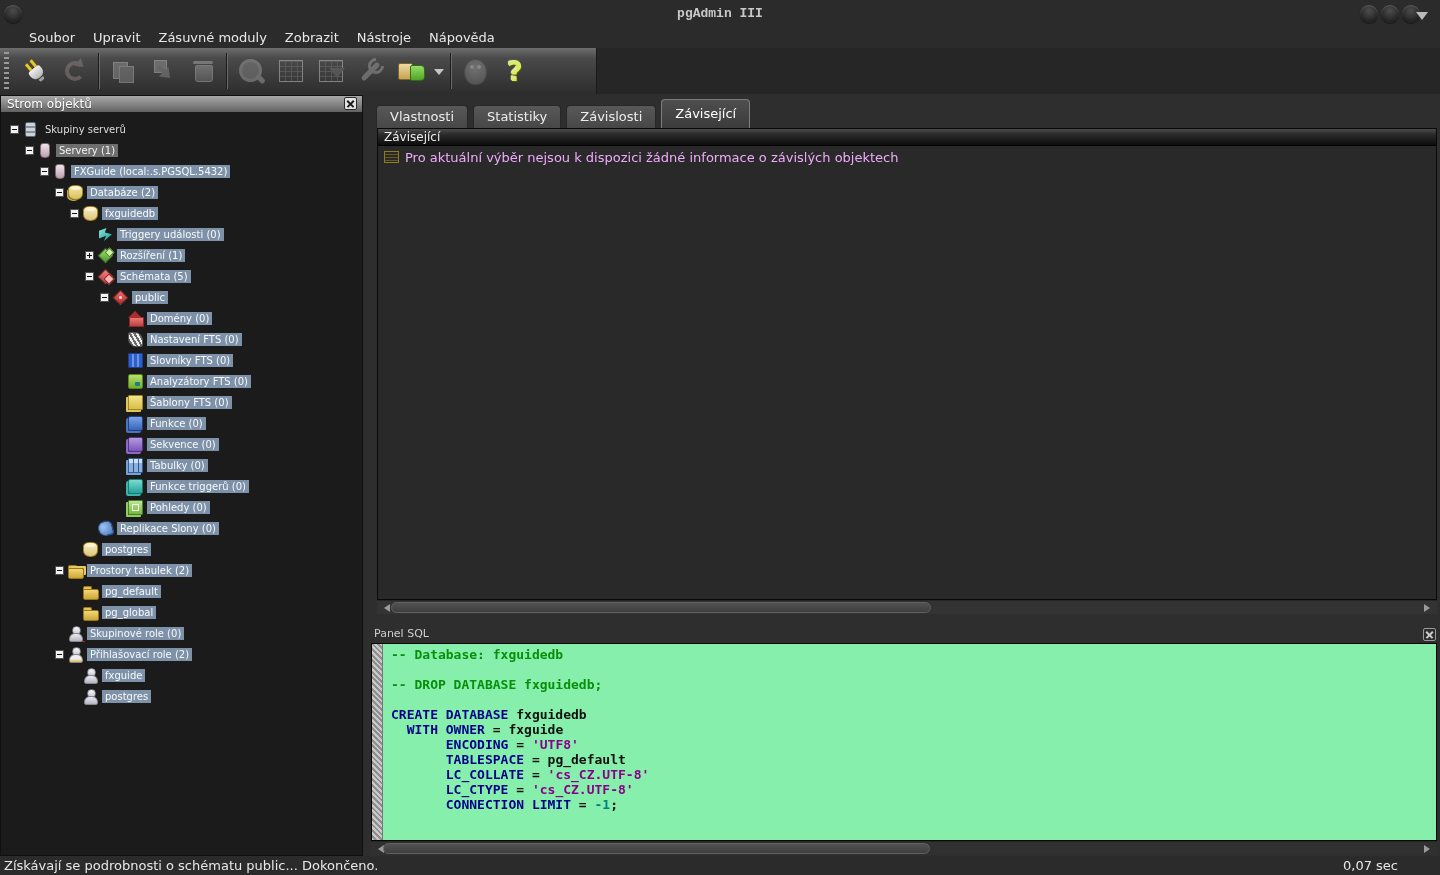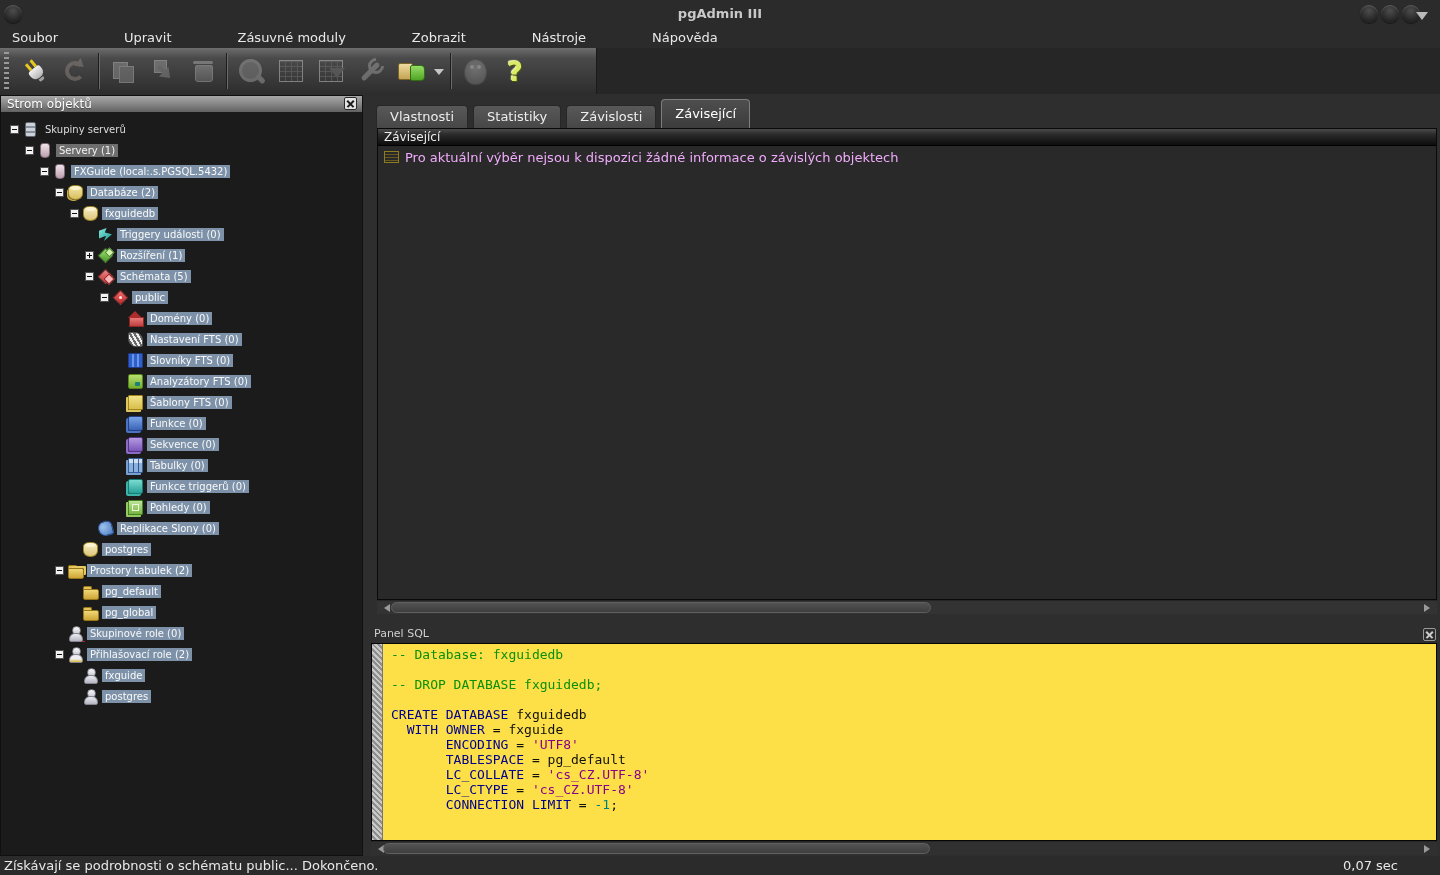--- a/index.html
+++ b/index.html
@@ -4,32 +4,32 @@
 <style>
   * { box-sizing: border-box; }
   html,body { margin:0; padding:0; }
   body {
     width:1440px; height:875px; position:relative; overflow:hidden;
     background:#2e2e2e; font-family:"DejaVu Sans", sans-serif;
     -webkit-font-smoothing:antialiased;
   }
 
   
-  .titlebar { position:absolute; top:0; left:0; right:0; height:27px; background:#2b2b2b; }
+  .titlebar { position:absolute; top:0; left:0; right:0; height:27px; background:#2b2b2b;font-family:Liberation Mono, monospace; }
   .app-title { position:absolute; left:0; right:0; top:0; height:27px; line-height:27px;
     text-align:center; color:#c9c9c9; font-size:13px; font-weight:bold; }
   .winbtn { position:absolute; top:5px; width:18px; height:18px; border-radius:50%;
     background:radial-gradient(circle at 50% 32%, #4d4d4d, #232323 70%);
     box-shadow: inset 0 1px 1px rgba(255,255,255,.18), 0 1px 1px rgba(0,0,0,.5); }
   .winbtn.b-l { left:4px; }
   .winbtn.b-r1 { right:62px; } .winbtn.b-r2 { right:41px; } .winbtn.b-r3 { right:20px; }
 
   
   .menubar { position:absolute; top:27px; left:0; right:0; height:21px; background:#2b2b2b;
-    display:flex; align-items:center; padding-left:3px;gap:48px; }
+    display:flex; align-items:center; padding-left:20px; }
   .menu-item { padding:0 9px; font-size:13px; color:#e8e8e8; line-height:21px; cursor:default; }
 
   
   .toolbar-row { position:absolute; top:48px; left:0; right:0; height:46px; background:#262626; }
   .toolbar { position:absolute; top:0; left:0; width:597px; height:46px;
     background:linear-gradient(#6e6e6e, #4a4a4a 22%, #383838 70%, #2d2d2d);
     border-right:1px solid #1a1a1a; display:flex; align-items:center; padding-left:4px; }
   .gripper { width:5px; height:38px; margin:0 6px 0 0;
     background:repeating-linear-gradient(#9a9a9a 0 2px, transparent 2px 5px); }
   .tb-btn { width:40px; height:40px; display:flex; align-items:center; justify-content:center; position:relative; }
@@ -220,21 +220,21 @@
   .arr-r { right:3px; border-left:6px solid #9a9a9a; }
   .thumb { position:absolute; top:1px; height:11px; border-radius:6px;
     background:linear-gradient(#525252,#3e3e3e); border:1px solid #606060; }
   .hs-dep .thumb { left:14px; width:540px; }
   .hs-sql .thumb { left:12px; width:547px; }
 
   
   .sql-caption { position:absolute; left:370px; top:626px; right:0; height:17px;
     color:#cfcfcf; font-size:11px; line-height:16px; padding-left:4px; }
   .sql-body { position:absolute; left:371px; top:643px; width:1066px; height:198px;
-    background:#fde047; border:1px solid #060606; overflow:hidden; }
+    background:#86efac; border:1px solid #060606; overflow:hidden;font-weight:bold; }
   .sql-gutter { position:absolute; left:0; top:0; bottom:0; width:11px;
     background:repeating-linear-gradient(45deg, #c9c9c9 0 2px, #8e8e8e 2px 4px);
     border-right:1px solid #777; }
   .sql-code { position:absolute; left:19px; top:3px; right:2px; bottom:0;
     font-family:"DejaVu Sans Mono", monospace; font-size:13px; line-height:15px;
     white-space:pre; color:#111; }
 
   
   .statusbar { position:absolute; left:0; bottom:0; right:0; height:19px; background:#2b2b2b;
     color:#e8e8e8; font-size:13px; line-height:19px; }

